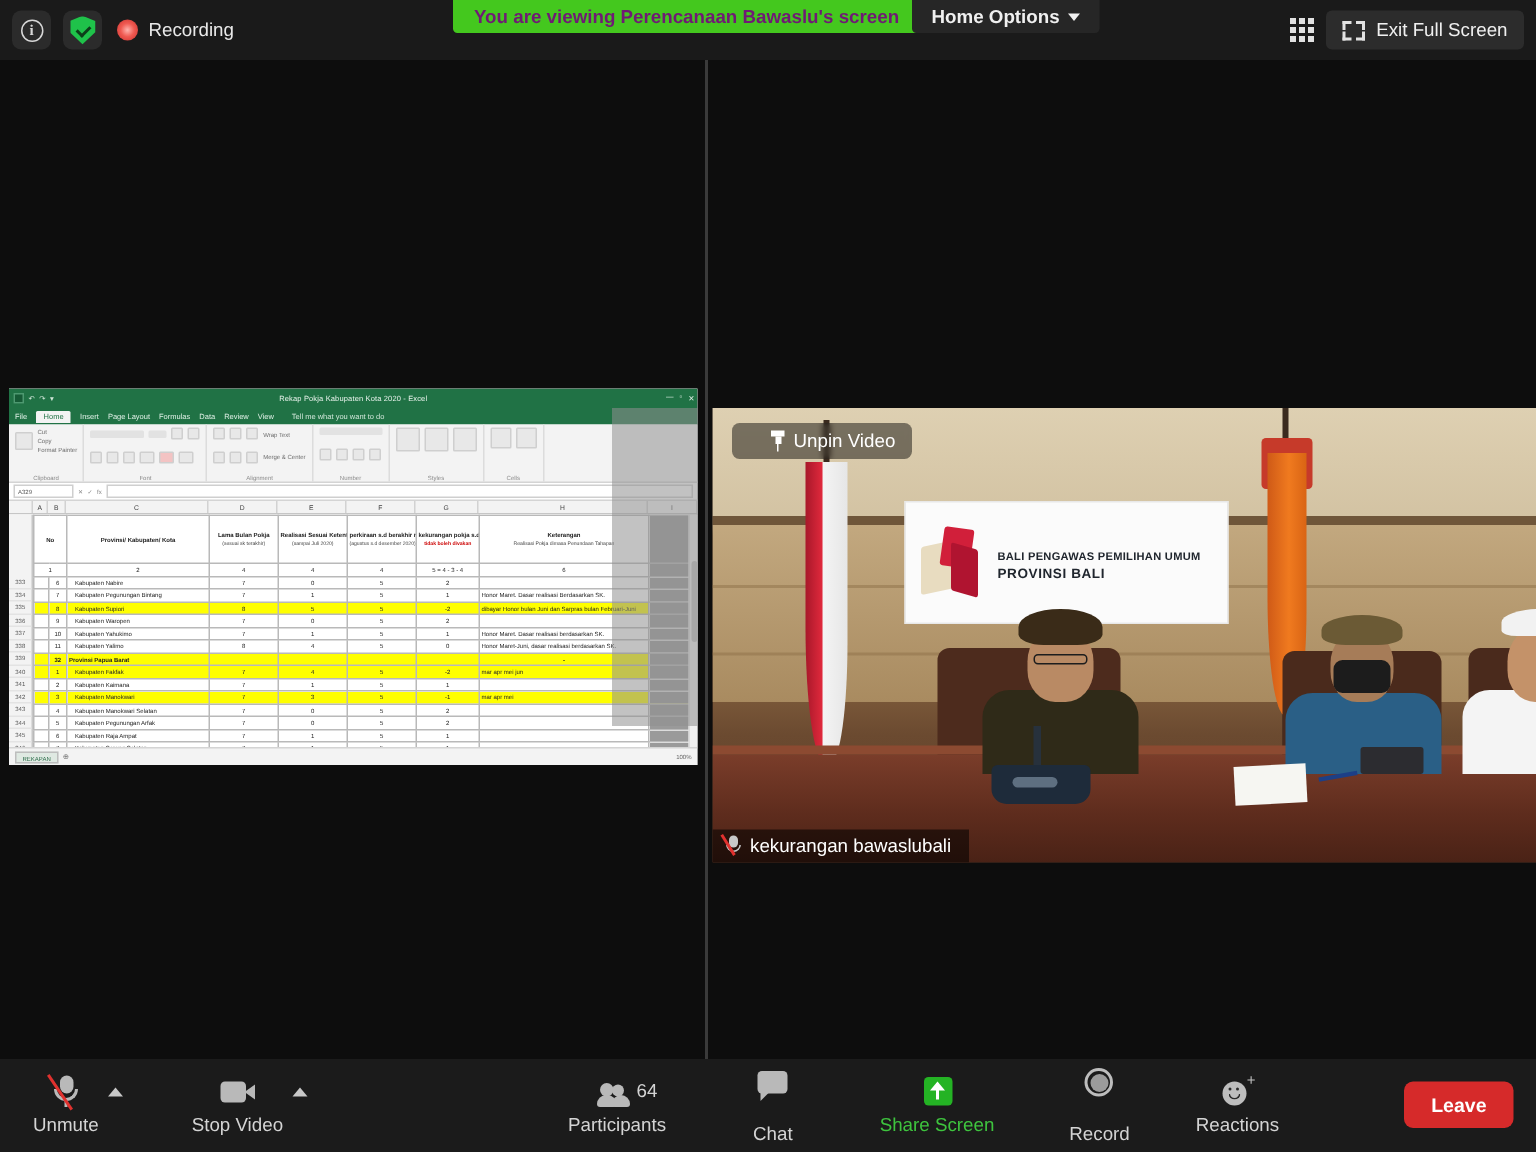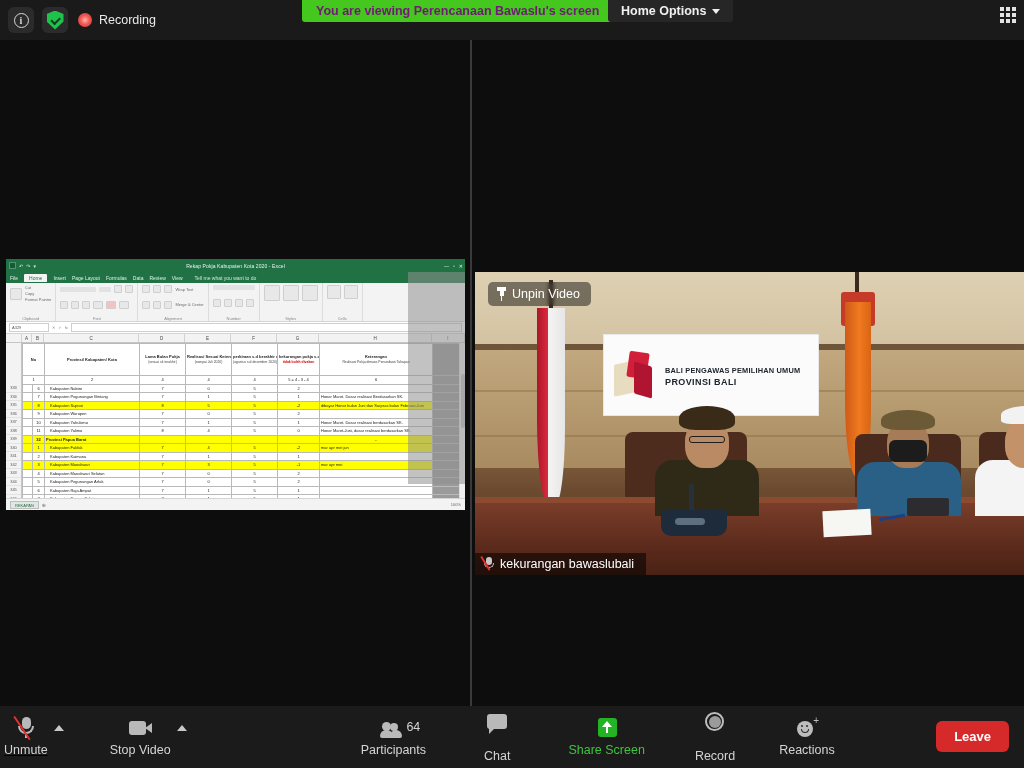--- a/index.html
+++ b/index.html
@@ -211,21 +211,21 @@
   .p3 .body { position:absolute; left:0px; top:58px; width:100px; height:56px; background:#f4f4f4; border-radius:18px 18px 0 0; }
   .mic { position: absolute; left: 186px; top: 238px; width: 66px; height: 26px; background: #1e2b3a; border-radius: 4px 4px 10px 10px; }
   .mic::after { content:""; position:absolute; left:14px; top:8px; width:30px; height:7px; background:#5e6f80; border-radius:4px; }
   .mic-stem { position: absolute; left: 214px; top: 212px; width: 5px; height: 30px; background: #27313c; }
   .paper { position: absolute; left: 348px; top: 238px; width: 48px; height: 26px; background: #f6f6f2; transform: rotate(-3deg); }
   .pen { position: absolute; left: 404px; top: 244px; width: 26px; height: 3px; background: #1d3f86; transform: rotate(-10deg); }
   .laptop { position: absolute; left: 432px; top: 226px; width: 42px; height: 18px; background: #2c2c30; border-radius: 2px; }
 
   .unpin-btn {
     position: absolute; left: 13px; top: 10px; height: 24px; background: rgba(0,0,0,.46);
-    border-radius: 5px; display: flex; align-items: center; gap: 6px; padding: 0 11px 0 9px;
+    border-radius: 5px; display: flex; align-items: center; gap: 6px; padding: 0 11px 0 26px;
     color: #fff; font-size: 12.5px; backdrop-filter: blur(2px);
   }
   .pin-glyph { position: relative; width: 9px; height: 14px; }
   .pin-glyph i:nth-child(1) { position:absolute; left:0; top:0; width:9px; height:4px; background:#fff; }
   .pin-glyph i:nth-child(2) { position:absolute; left:2.5px; top:4px; width:4px; height:5px; background:#fff; }
   .pin-glyph i:nth-child(3) { position:absolute; left:4px; top:9px; width:1.4px; height:5px; background:#fff; }
   .name-badge {
     position: absolute; left: 0; bottom: 0; height: 22px; background: rgba(0,0,0,.55);
     display: flex; align-items: center; gap: 6px; padding: 0 12px 0 8px;
     color: #fff; font-size: 12.5px;
@@ -312,20 +312,29 @@
       <div class="grid-icon">
         <i></i>
           <i></i>
           <i></i>
           <i></i>
           <i></i>
           <i></i>
           <i></i>
           <i></i>
           <i></i>
+      </div>
+      <div class="exit-fs">
+        <span class="fs-glyph">
+            <i></i>
+            <i></i>
+            <i></i>
+            <i></i>
+          </span>
+        <span>Exit Full Screen</span>
       </div>
     </div>
   </div>
 
   <div class="stage">
     <div class="divider"></div>
 
     <div class="share-pane">
       <div class="xl">
 
@@ -770,21 +779,21 @@
             <i class="arc"></i>
             <i class="slash"></i>
         </span>
         <span>kekurangan bawaslubali</span>
       </div>
     </div>
   </div>
 
   <div class="toolbar">
 
-    <div class="tool" style="margin-left:4px;text-decoration:underline;">
+    <div class="tool" style="margin-left:22px;">
       <span class="ic ic-mic">
         <i class="cap"></i>
           <i class="arc"></i>
           <i class="stem"></i>
           <i class="slash"></i>
       </span>
       <span class="tool-lbl">Unmute</span>
       <span class="chev-up"></span>
     </div>
 

